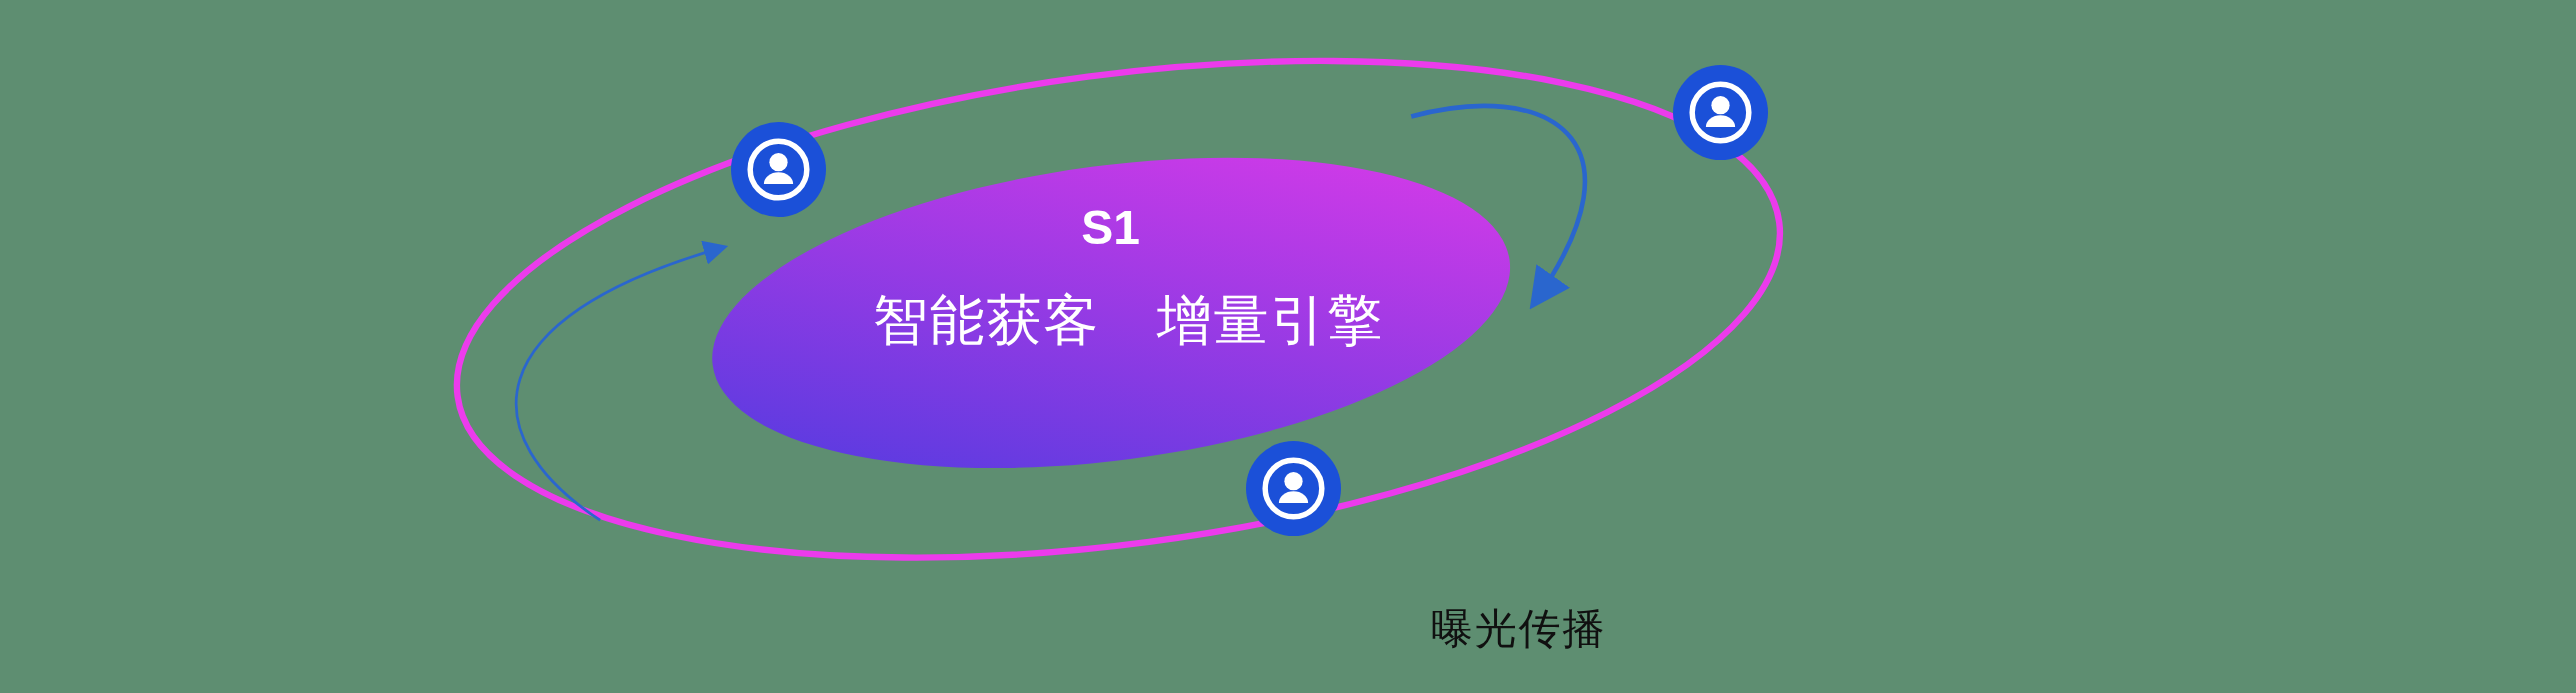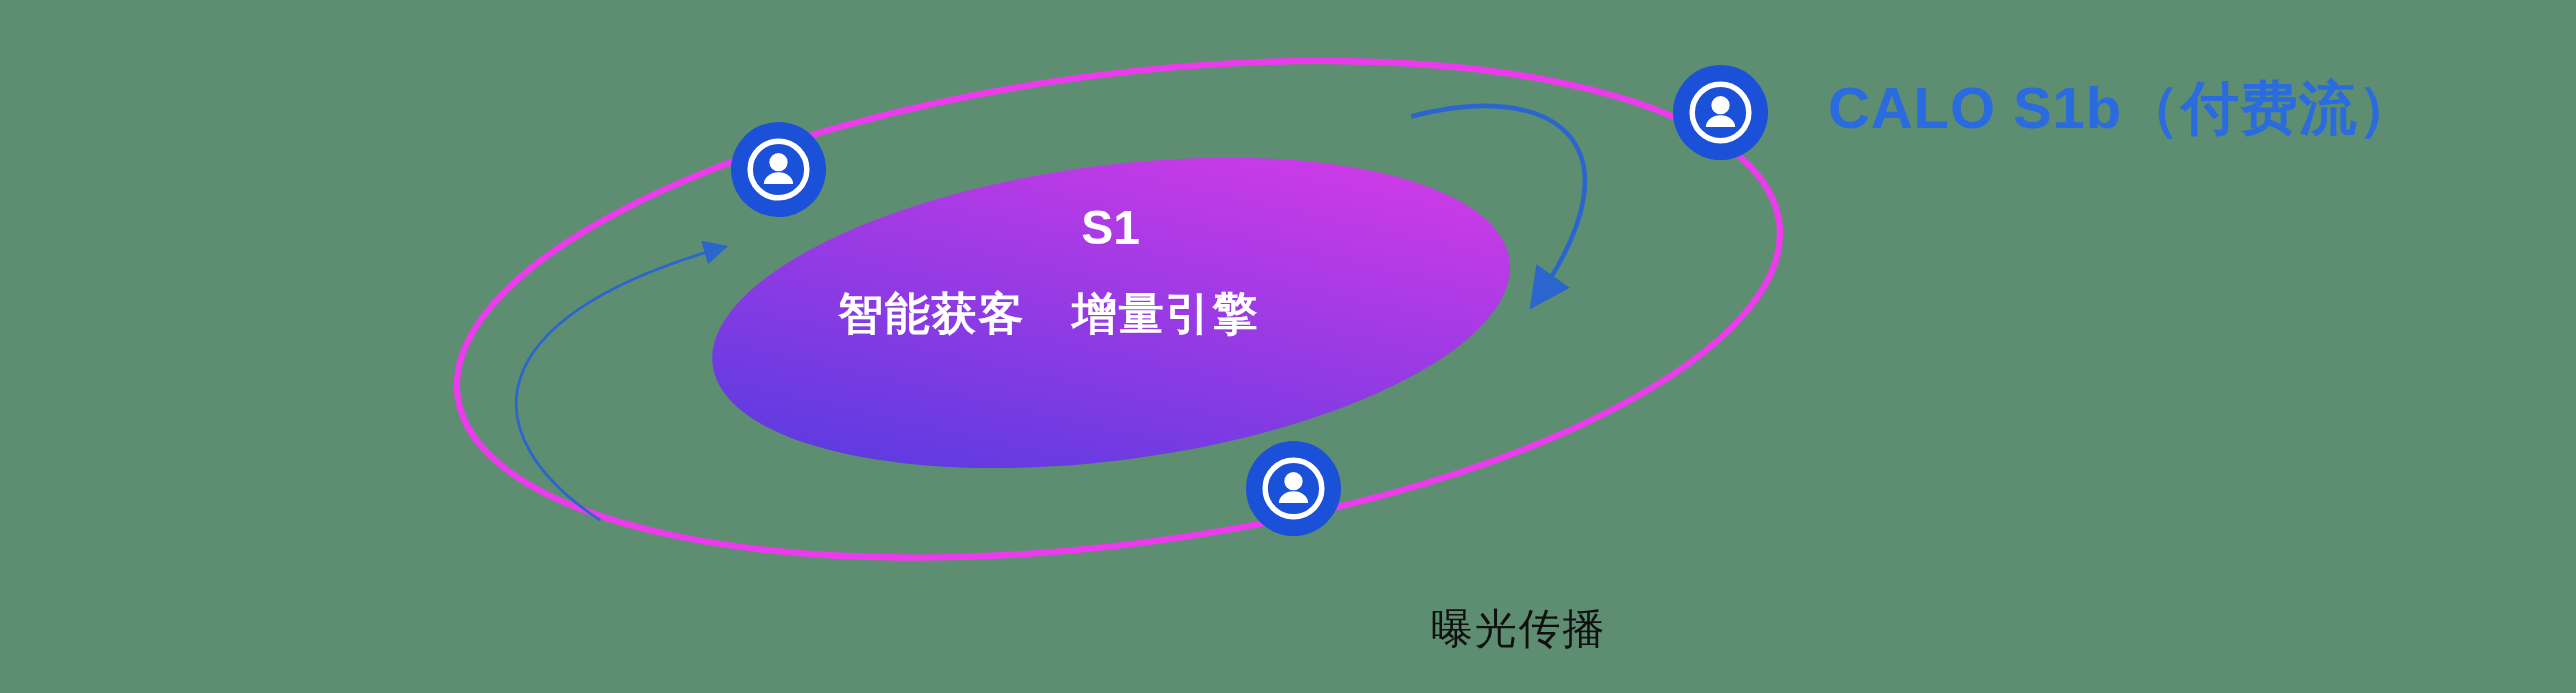--- a/index.html
+++ b/index.html
@@ -40,23 +40,23 @@
     left:997px;top:200px;width:227px;
     text-align:center;
     font-size:48px;
     font-weight:600;
     color:var(--core_text,#FFFFFF);
     white-space:pre;
   }
   .core-subtitle{
     position:absolute;
     left:838px;top:284px;width:546px;
-    text-align:left;
-    font-size:45px;
-    font-weight:700;
+    text-align:right;
+    font-size:55px;
+    font-weight:400;
     letter-spacing:1.8px;
     color:var(--core_text,#FFFFFF);
     white-space:pre;
   }
   .node-icon{
     position:absolute;
     width:95px;height:95px;
   }
 </style>
 </head>
@@ -106,18 +106,17 @@
   <div class="node-icon" style="left:1246px;top:441px">
     <svg viewBox="0 0 104 104" width="95" height="95">
       <circle cx="52" cy="52" r="52" style="fill:var(--icon_blue,#1B50D8)"></circle>
       <circle cx="52" cy="52" r="31" fill="none" stroke-width="6" style="stroke:var(--icon_glyph,#FFFFFF)"></circle>
       <circle cx="52" cy="44" r="10" style="fill:var(--icon_glyph,#FFFFFF)"></circle>
       <path d="M36 68 a16 13 0 0 1 32 0 z" style="fill:var(--icon_glyph,#FFFFFF)"></path>
     </svg>
   </div>
 
 
-  <div class="label t-blue" style="left:1828px;top:76px">CALO S1b（付费流）</div>
 
   <div class="label t-dark" style="left:1431px;top:606px">曝光传播</div>
 
 </div>
 
 
 </body></html>

